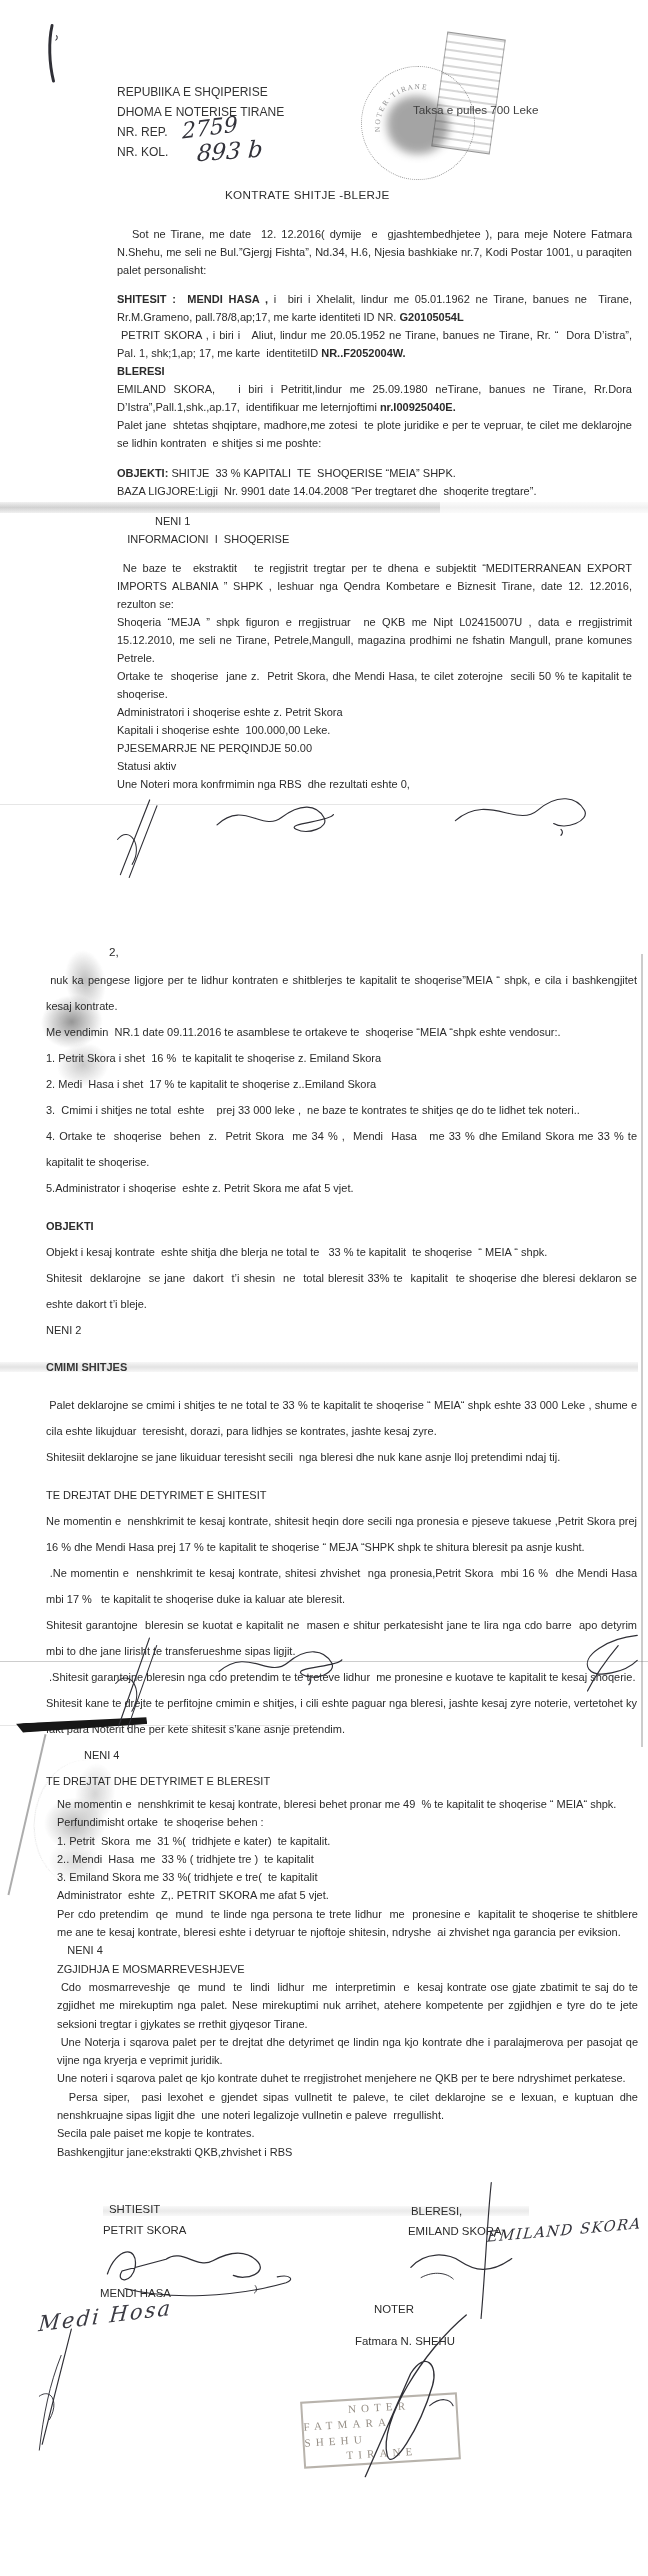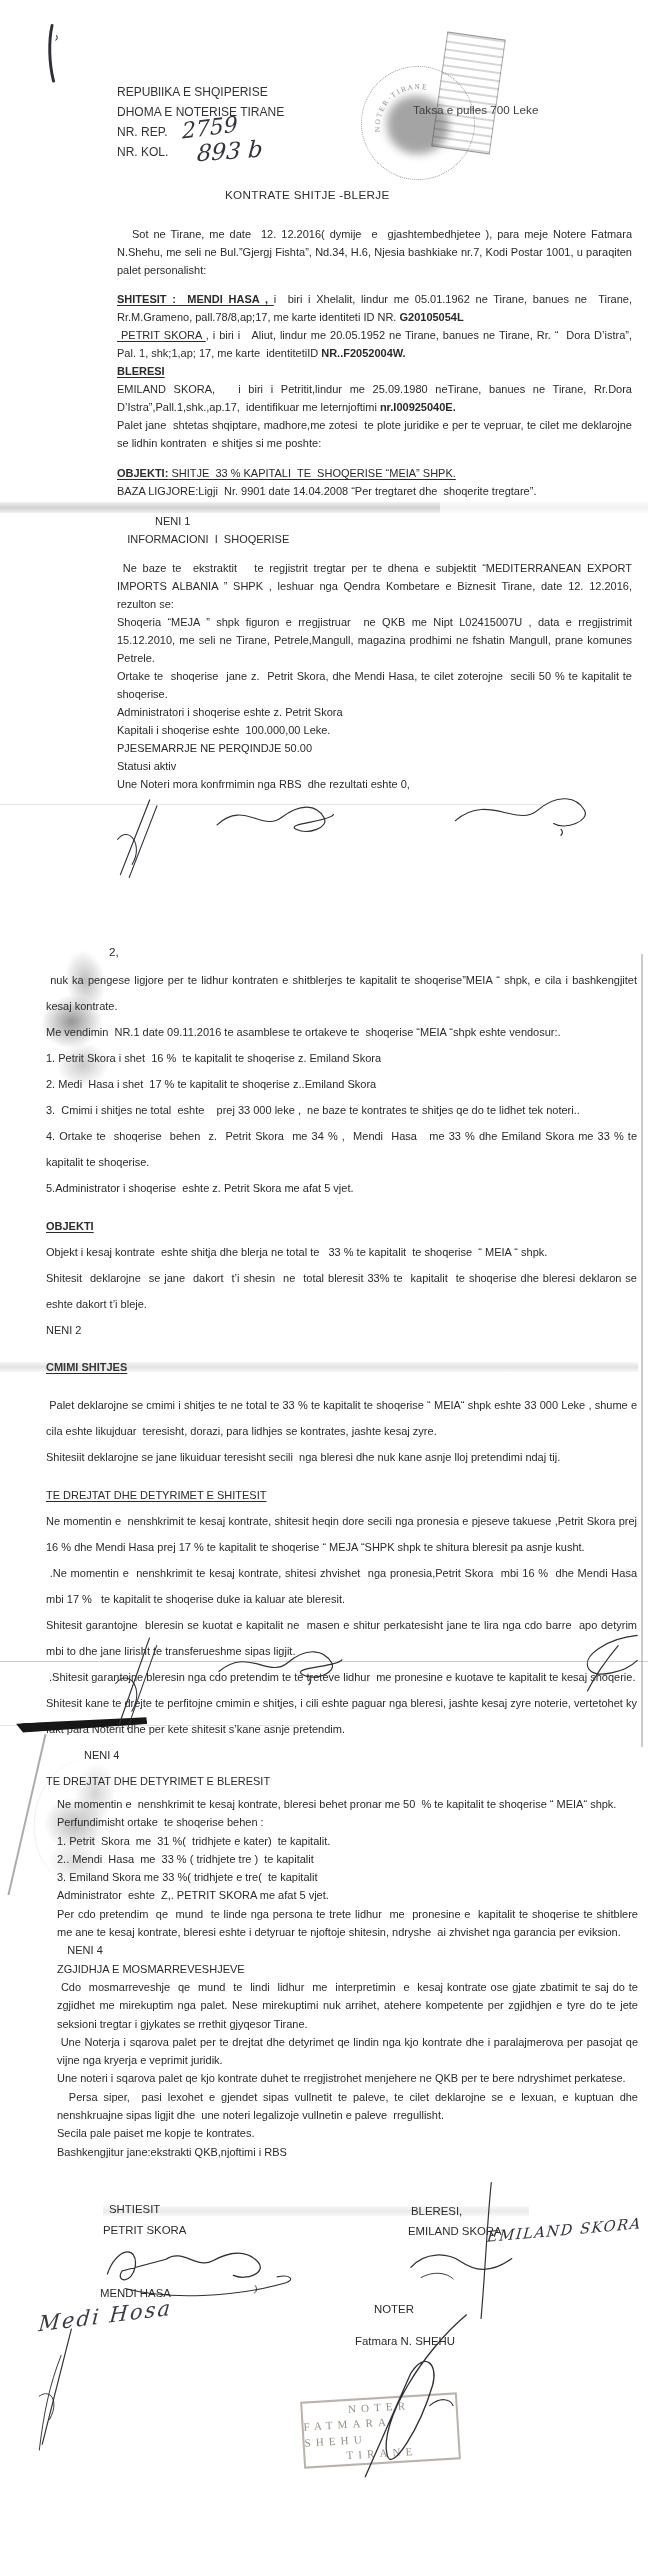--- a/index.html
+++ b/index.html
@@ -3,21 +3,21 @@
 <meta charset="utf-8">
 <style>
   html,body{margin:0;padding:0;background:#e9e9e7;}
   .doc{position:relative;width:648px;height:2576px;background:#ffffff;overflow:hidden;
        font-family:"Liberation Sans",sans-serif;color:#2b2b2b;}
   .abs{position:absolute;}
   
   .line{position:relative;}
   .line span{white-space:pre-wrap;}
   .b{font-weight:bold;}
-  .u{text-decoration:underline;text-underline-offset:1.5px;}
+  .u{text-underline-offset:1.5px;}
   .j{text-align:justify;}
   .g{margin-top:11.7px;}
   .i1{padding-left:10.3px;}
   .i2{padding-left:38px;}
   
   .body1{left:117px;top:213px;width:515px;font-size:11px;line-height:18px;}
   .body2{left:46px;top:967px;width:591px;font-size:11px;line-height:26px;}
   .body3{left:57px;top:1795px;width:581px;font-size:11px;line-height:18.3px;}
   
   .hdr{left:117px;top:82px;font-size:12px;line-height:20px;color:#333;}
@@ -182,35 +182,35 @@
   <svg class="sig abs" style="left:216px;top:1642px;width:128px;height:43px" viewBox="0 0 175 58">
     <path d="M4 40 C 44 6, 72 50, 98 28 S 148 10, 158 28 C 166 42, 134 54, 118 44 S 166 34, 172 24 M128 50 c 2 3 1 6 -1 8" stroke-width="1.6"></path>
   </svg>
   <svg class="sig abs" style="left:567px;top:1631px;width:79px;height:63px" viewBox="0 0 108 86">
     <path d="M96 6 C 56 10, 18 34, 30 52 C 40 66, 80 56, 96 40 M70 20 C 50 44, 36 66, 28 82" stroke-width="1.6"></path>
   </svg>
 
   <div class="abs smudge smudge2" style="left:34px;top:1760px;width:95px;height:125px;opacity:.65;transform:rotate(6deg)"></div>
 
   <div class="abs body3">
-      <div class="line j"><span>Ne momentin e  nenshkrimit te kesaj kontrate, bleresi behet pronar me 50  % te kapitalit te shoqerise “ MEIA“ shpk.</span></div>
+      <div class="line j"><span>Ne momentin e  nenshkrimit te kesaj kontrate, bleresi behet pronar me 49  % te kapitalit te shoqerise “ MEIA“ shpk.</span></div>
       <div class="line"><span>Perfundimisht ortake  te shoqerise behen :</span></div>
       <div class="line"><span>1. Petrit  Skora  me  31 %(  tridhjete e kater)  te kapitalit.</span></div>
       <div class="line"><span>2.. Mendi  Hasa  me  33 % ( tridhjete tre )  te kapitalit</span></div>
       <div class="line"><span>3. Emiland Skora me 33 %( tridhjete e tre(  te kapitalit</span></div>
       <div class="line"><span>Administrator  eshte  Z,. PETRIT SKORA me afat 5 vjet.</span></div>
       <div class="line j"><span>Per cdo pretendim  qe  mund  te linde nga persona te trete lidhur  me  pronesine e  kapitalit te shoqerise te shitblere me ane te kesaj kontrate, bleresi eshte i detyruar te njoftoje shitesin, ndryshe  ai zhvishet nga garancia per eviksion.</span></div>
       <div class="line i1"><span>NENI 4</span></div>
       <div class="line"><span>ZGJIDHJA E MOSMARREVESHJEVE</span></div>
       <div class="line j"><span> Cdo  mosmarreveshje  qe  mund  te  lindi  lidhur  me  interpretimin  e  kesaj kontrate ose gjate zbatimit te saj do te zgjidhet me mirekuptim nga palet. Nese mirekuptimi nuk arrihet, atehere kompetente per zgjidhjen e tyre do te jete  seksioni tregtar i gjykates se rrethit gjyqesor Tirane.</span></div>
       <div class="line j"><span> Une Noterja i sqarova palet per te drejtat dhe detyrimet qe lindin nga kjo kontrate dhe i paralajmerova per pasojat qe vijne nga kryerja e veprimit juridik.</span></div>
       <div class="line j"><span>Une noteri i sqarova palet qe kjo kontrate duhet te rregjistrohet menjehere ne QKB per te bere ndryshimet perkatese.</span></div>
       <div class="line j"><span>  Persa siper,  pasi lexohet e gjendet sipas vullnetit te paleve, te cilet deklarojne se e lexuan, e kuptuan dhe nenshkruajne sipas ligjit dhe  une noteri legalizoje vullnetin e paleve  rregullisht.</span></div>
       <div class="line"><span>Secila pale paiset me kopje te kontrates.</span></div>
-      <div class="line"><span>Bashkengjitur jane:ekstrakti QKB,njoftimi i RBS</span></div>
+      <div class="line"><span>Bashkengjitur jane:ekstrakti QKB,zhvishet i RBS</span></div>
     </div>
 
   <div class="abs band" style="left:103px;top:2206px;width:426px;height:9.5px;opacity:.6"></div>
 
   <div class="abs siglabel" style="left:109px;top:2203px">SHTIESIT</div>
   <div class="abs siglabel" style="left:103px;top:2224px">PETRIT SKORA</div>
   <svg class="sig abs" style="left:103px;top:2237px;width:205px;height:68px" viewBox="0 0 280 92">
     <path d="M6 50 C 18 14, 48 10, 44 40 C 40 64, 16 62, 26 46 L 86 30 C 108 14, 128 44, 150 32 S 196 16, 212 34 C 224 48, 196 60, 178 52" stroke-width="1.7"></path>
     <path d="M30 70 C 90 86, 180 82, 250 62 C 262 58, 256 50, 238 54" stroke-width="1.5"></path>
     <path d="M208 66 c 3 4 2 8 -1 10" stroke-width="1.3"></path>

